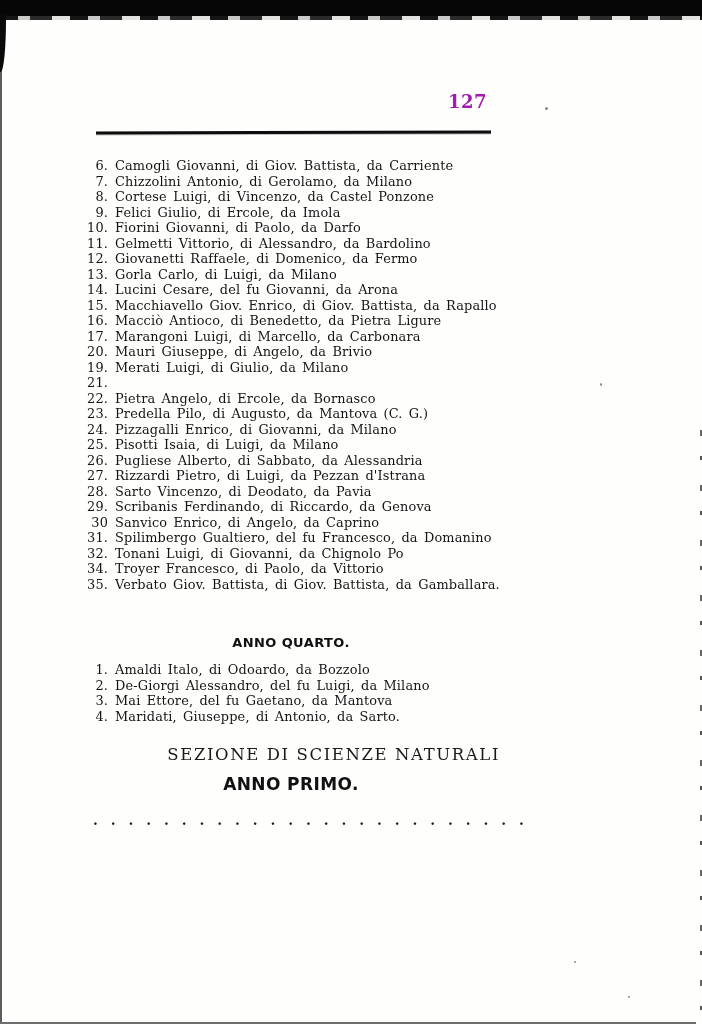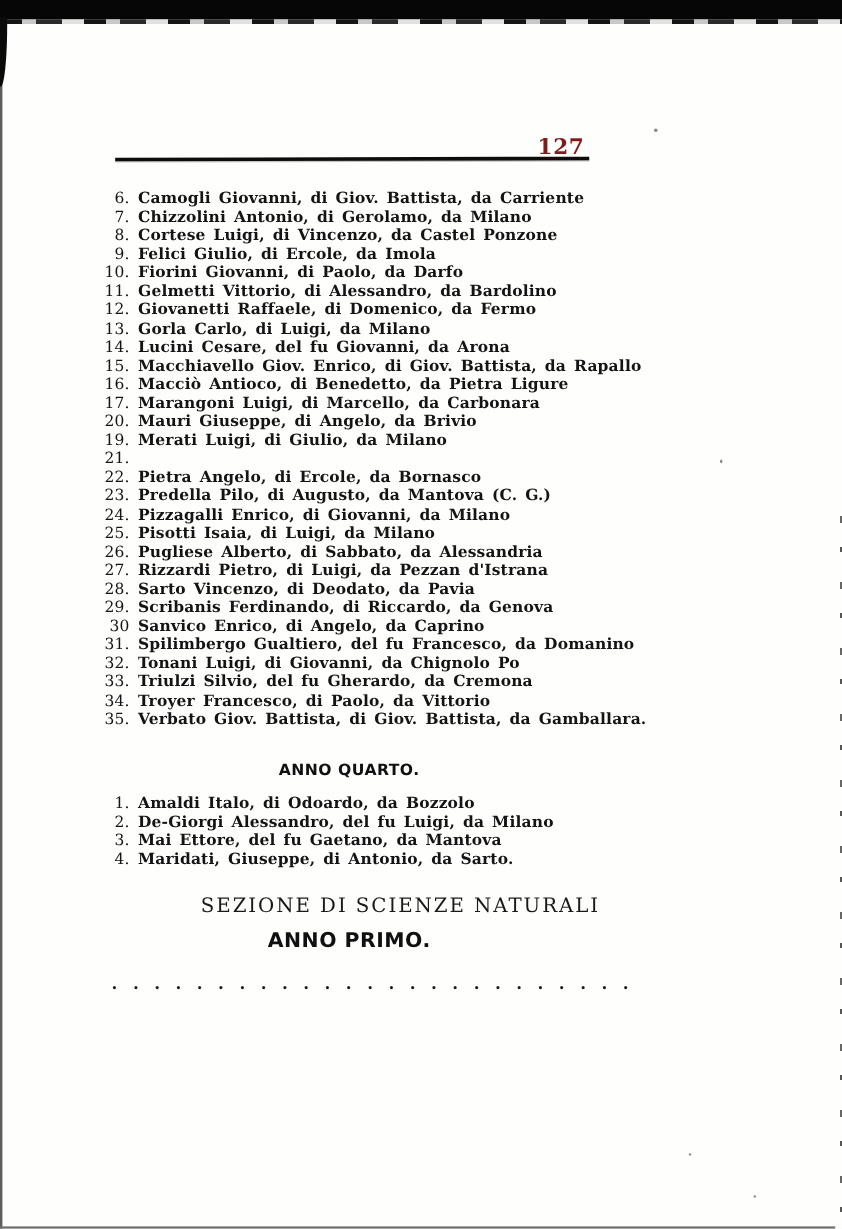--- a/index.html
+++ b/index.html
@@ -42,37 +42,37 @@
       #4c4c4c 0 6px, transparent 6px 26px, #383838 26px 30px, transparent 30px 55px);
     opacity:.85;
   }
   .speck { position:absolute; background:#8a8a8a; border-radius:50%; }
   .speck.s1 { left:545px; top:107px; width:3px; height:3px; }
   .speck.s2 { left:600px; top:383px; width:2px; height:3px; }
   .speck.s3 { left:574px; top:961px; width:2px; height:2px; }
   .speck.s4 { left:628px; top:996px; width:2px; height:2px; }
   
   .page-number {
-    position:absolute; top:112px; left:448px; width:44px;
+    position:absolute; top:91px; left:448px; width:44px;
     font-size:18px; font-weight:bold; letter-spacing:.5px;
-    text-align:left; color:#7f1d1d;
+    text-align:left; color:#a21caf;
   }
   .header-rule {
     position:absolute; top:131px; left:96px; width:395px; height:3px;
     background:#0d0d0d; transform:skewY(-.12deg);
     box-shadow:0 1px 0 rgba(20,20,20,.25);
   }
   
   .roster { position:absolute; left:82px; width:445px; }
   .roster-continued { top:158px; }
   .roster-quarto { top:662px; }
   .row { display:flex; line-height:15.5px; font-size:12.9px;
          letter-spacing:.15px; word-spacing:2px; white-space:nowrap; color:#141414; }
   .row .num { flex:0 0 26px; width:26px; text-align:right; }
-  .row .txt { margin-left:7px;font-weight:bold; }
+  .row .txt { margin-left:7px; }
   
   .subheading {
     position:absolute; left:82px; width:418px; text-align:center;
     font-family:"DejaVu Sans", sans-serif; font-weight:bold;
     font-size:13px; letter-spacing:.4px; color:#101010;
   }
   .subheading.anno-quarto { top:635px; }
   .subheading.anno-primo  { top:774px; font-size:17px;text-align:center; }
   .section-heading {
     position:absolute; top:745px; left:82px; width:418px; text-align:right;
@@ -229,24 +229,20 @@
       <div class="row">
         <span class="num">31.</span>
         <span class="txt">Spilimbergo Gualtiero, del fu Francesco, da Domanino</span>
       </div>
 
       <div class="row">
         <span class="num">32.</span>
         <span class="txt">Tonani Luigi, di Giovanni, da Chignolo Po</span>
       </div>
 
-      <div class="row">
-        <span class="num">33.</span>
-        <span class="txt">Triulzi Silvio, del fu Gherardo, da Cremona</span>
-      </div>
 
       <div class="row">
         <span class="num">34.</span>
         <span class="txt">Troyer Francesco, di Paolo, da Vittorio</span>
       </div>
 
       <div class="row">
         <span class="num">35.</span>
         <span class="txt">Verbato Giov. Battista, di Giov. Battista, da Gamballara.</span>
       </div>

